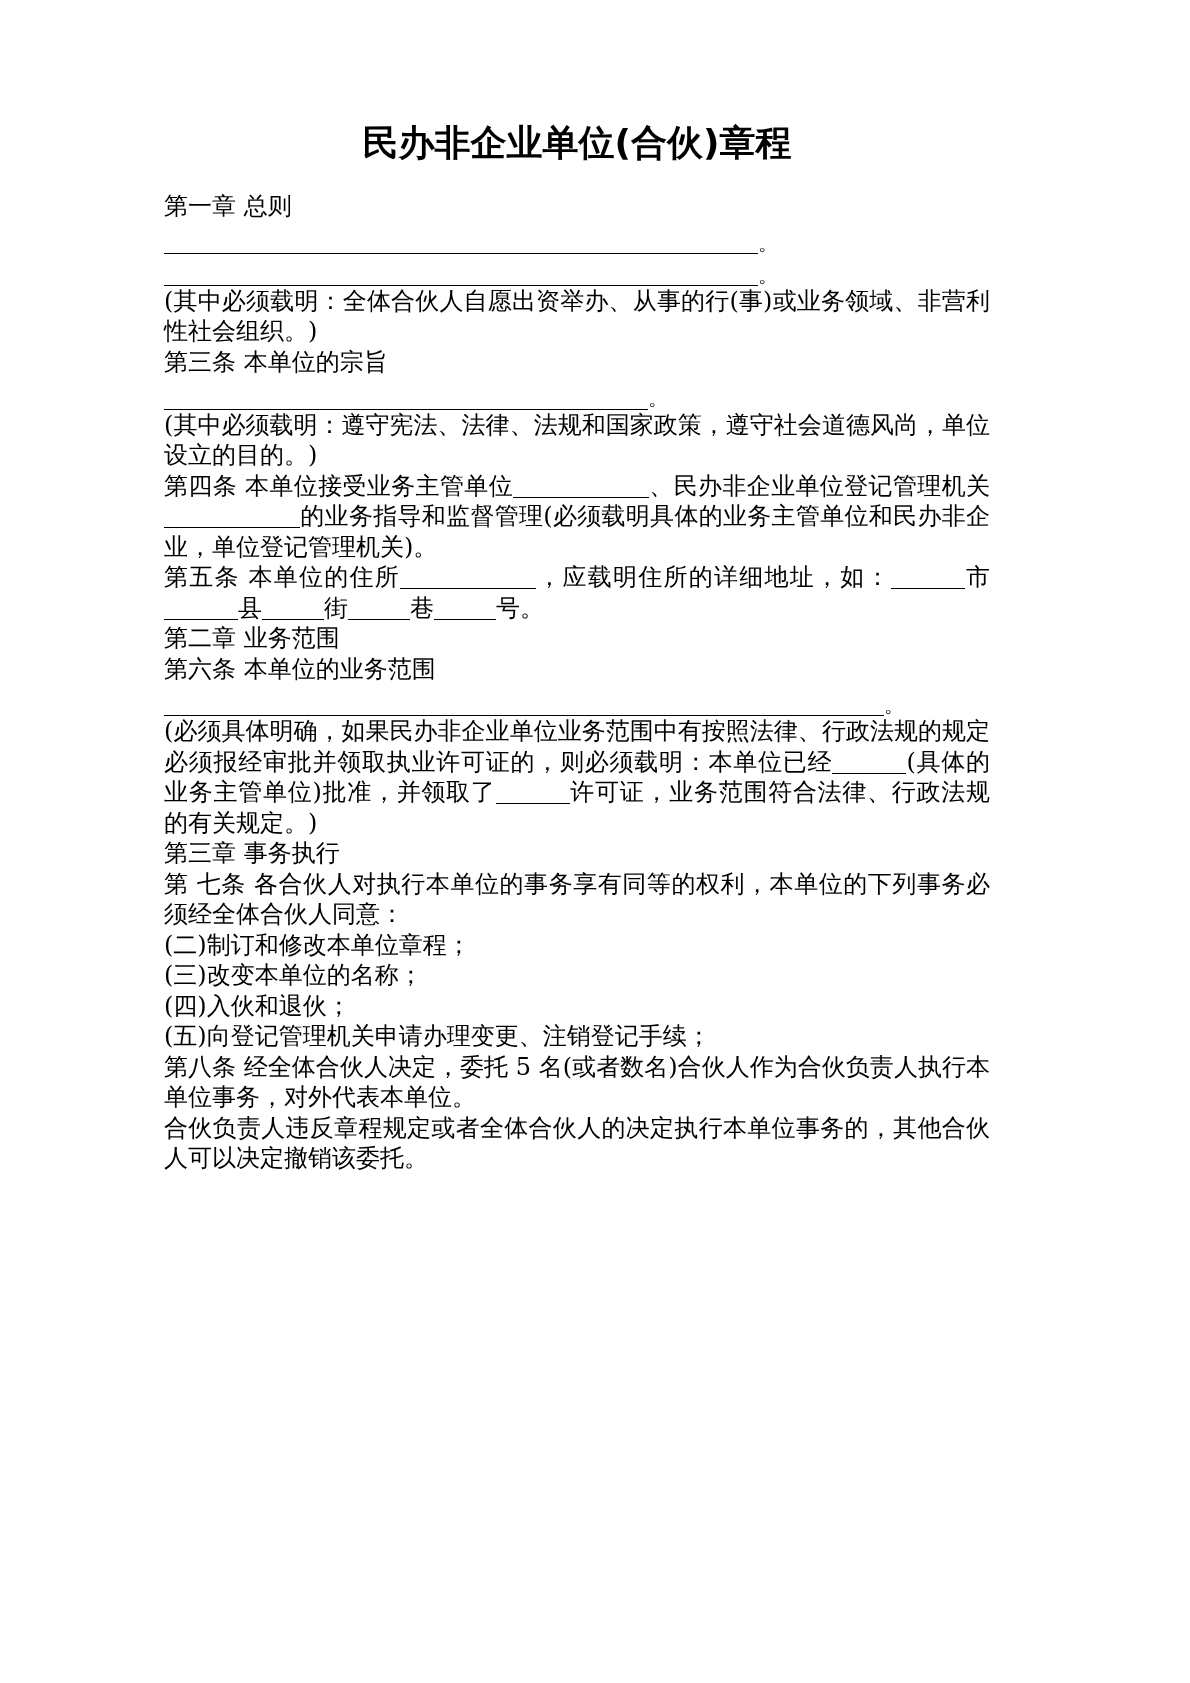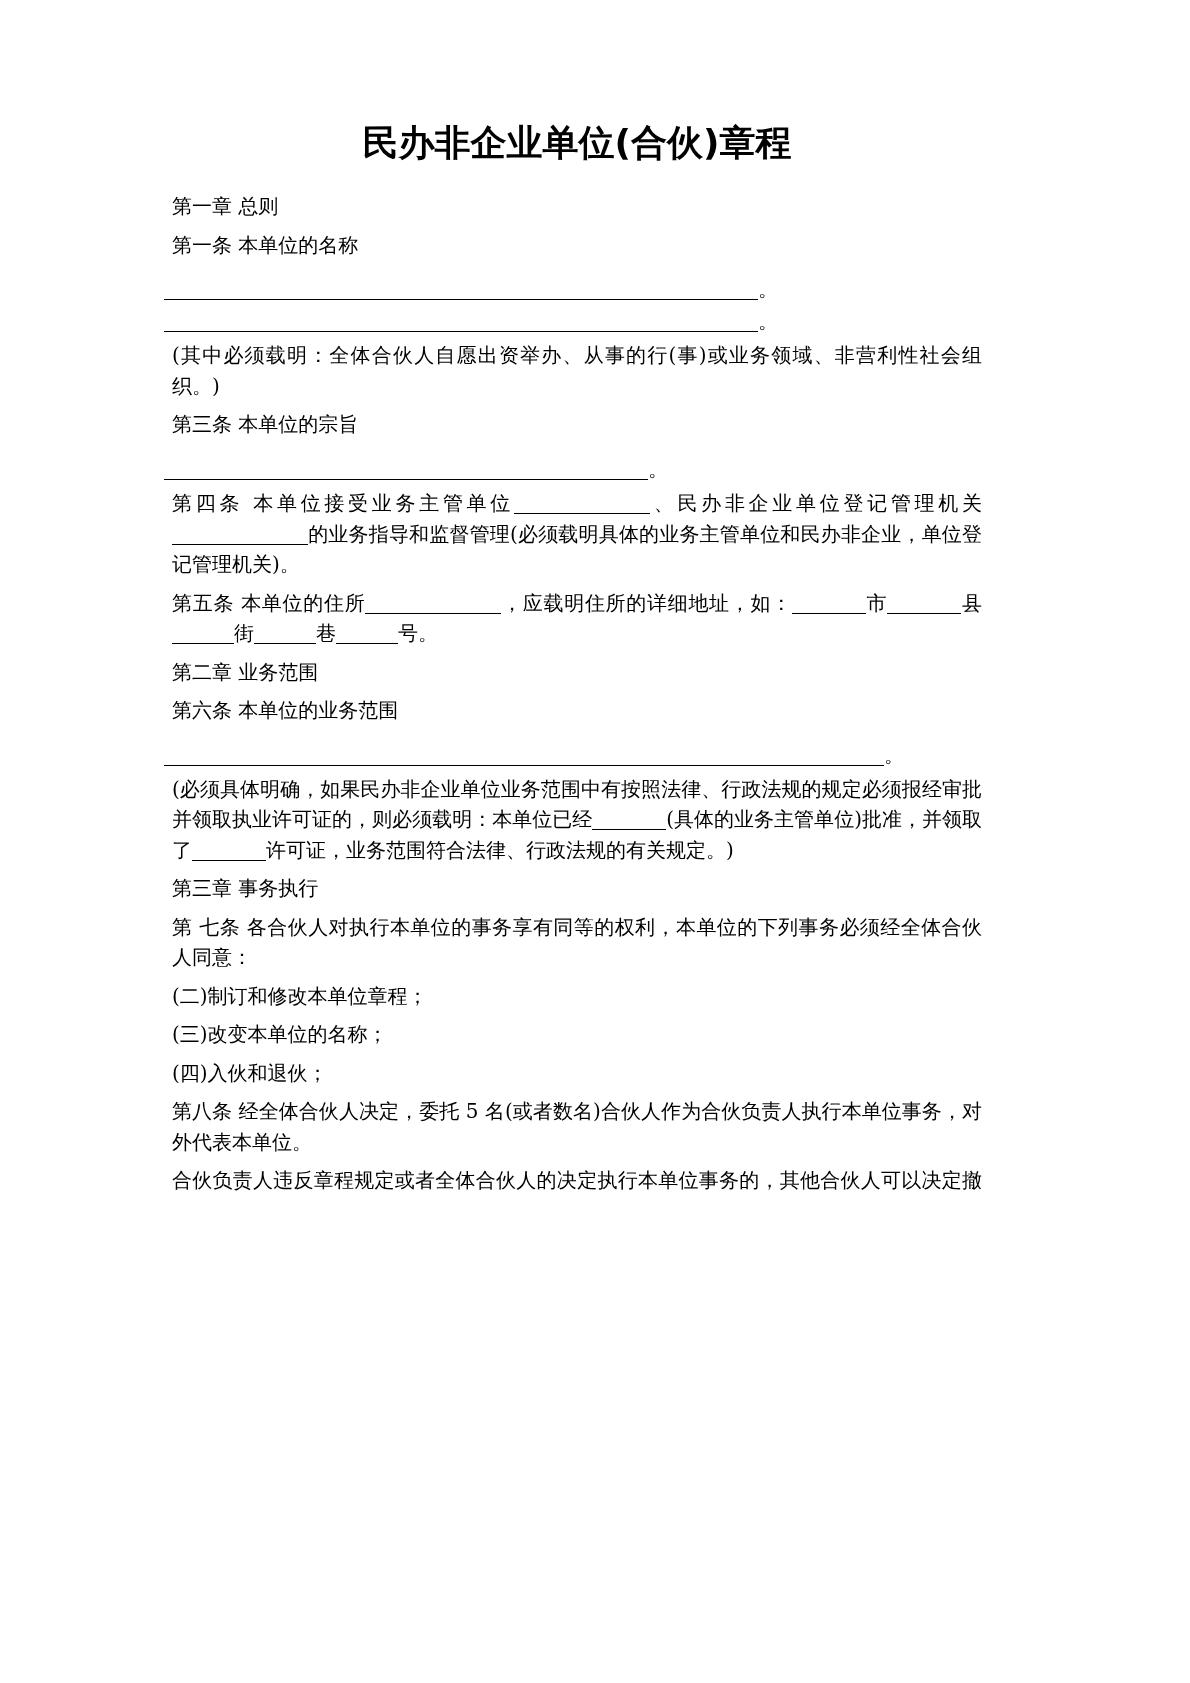--- a/index.html
+++ b/index.html
@@ -30,23 +30,23 @@
   .doc-title {
     font-family: "DejaVu Sans", "Liberation Sans", sans-serif;
     font-weight: bold;
     font-size: 36px;
     line-height: 1.25;
     text-align: center;
     margin: 0 0 26px 0;
     letter-spacing: 0px;
   }
   .para {
-    font-size: 20px;
+    font-size: 24px;
     line-height: 30.5px;
-    margin: 8px;
+    margin: 0;
     text-align: justify;
     text-justify: inter-ideograph;
     word-break: break-all;
   }
   .para.nojust { text-align: left; }
   
   .blankline {
     margin: 0;
     font-size: 20.2px;
     line-height: 30.5px;
@@ -85,21 +85,20 @@
 </style>
 </head>
 <body>
 
 <div class="page">
   <div class="doc-body">
 
     <h1 class="doc-title">民办非企业单位(合伙)章程</h1>
 
     <p class="para nojust">第一章  总则</p>
-    <p class="para nojust">第一条  本单位的名称</p>
 
     <div class="blankgap"></div>
     <div class="blankline">
       <span class="rule rule-w1"></span>
       <span class="tail">。</span>
     </div>
 
 
 
     <div class="blankgap"></div>
@@ -111,20 +110,21 @@
     <p class="para">(其中必须载明：全体合伙人自愿出资举办、从事的行(事)或业务领域、非营利性社会组织。)</p>
 
     <p class="para nojust">第三条  本单位的宗旨</p>
 
     <div class="blankgap"></div>
     <div class="blankline">
       <span class="rule rule-w3"></span>
       <span class="tail">。</span>
     </div>
 
+    <p class="para">(其中必须载明：遵守宪法、法律、法规和国家政策，遵守社会道德风尚，单位设立的目的。)</p>
 
     <p class="para"><span>第四条  本单位接受业务主管单位</span><span class="fill f-lg"></span><span>、民办非企业单位登记管理机关</span><span class="fill f-lg"></span><span>的业务指导和监督管理(必须载明具体的业务主管单位和民办非企业，单位登记管理机关)。</span></p>
 
     <p class="para"><span>第五条  本单位的住所</span><span class="fill f-lg"></span><span>，应载明住所的详细地址，如：</span><span class="fill f-md"></span><span>市</span><span class="fill f-md"></span><span>县</span><span class="fill f-sm"></span><span>街</span><span class="fill f-sm"></span><span>巷</span><span class="fill f-sm"></span><span>号。</span></p>
 
     <p class="para nojust">第二章  业务范围</p>
     <p class="para nojust">第六条  本单位的业务范围</p>
 
     <div class="blankgap"></div>
     <div class="blankline">
@@ -133,19 +133,20 @@
     </div>
 
     <p class="para"><span>(必须具体明确，如果民办非企业单位业务范围中有按照法律、行政法规的规定必须报经审批并领取执业许可证的，则必须载明：本单位已经</span><span class="fill f-md"></span><span>(具体的业务主管单位)批准，并领取了</span><span class="fill f-md"></span><span>许可证，业务范围符合法律、行政法规的有关规定。)</span></p>
 
     <p class="para nojust">第三章  事务执行</p>
     <p class="para">第 七条  各合伙人对执行本单位的事务享有同等的权利，本单位的下列事务必须经全体合伙人同意：</p>
 
     <p class="para nojust">(二)制订和修改本单位章程；</p>
     <p class="para nojust">(三)改变本单位的名称；</p>
     <p class="para nojust">(四)入伙和退伙；</p>
+    <p class="para nojust">(五)向登记管理机关申请办理变更、注销登记手续；</p>
 
 
     <p class="para">第八条  经全体合伙人决定，委托 5 名(或者数名)合伙人作为合伙负责人执行本单位事务，对外代表本单位。</p>
     <p class="para">合伙负责人违反章程规定或者全体合伙人的决定执行本单位事务的，其他合伙人可以决定撤销该委托。</p>
 
   </div>
 </div>
 
 </body></html>

